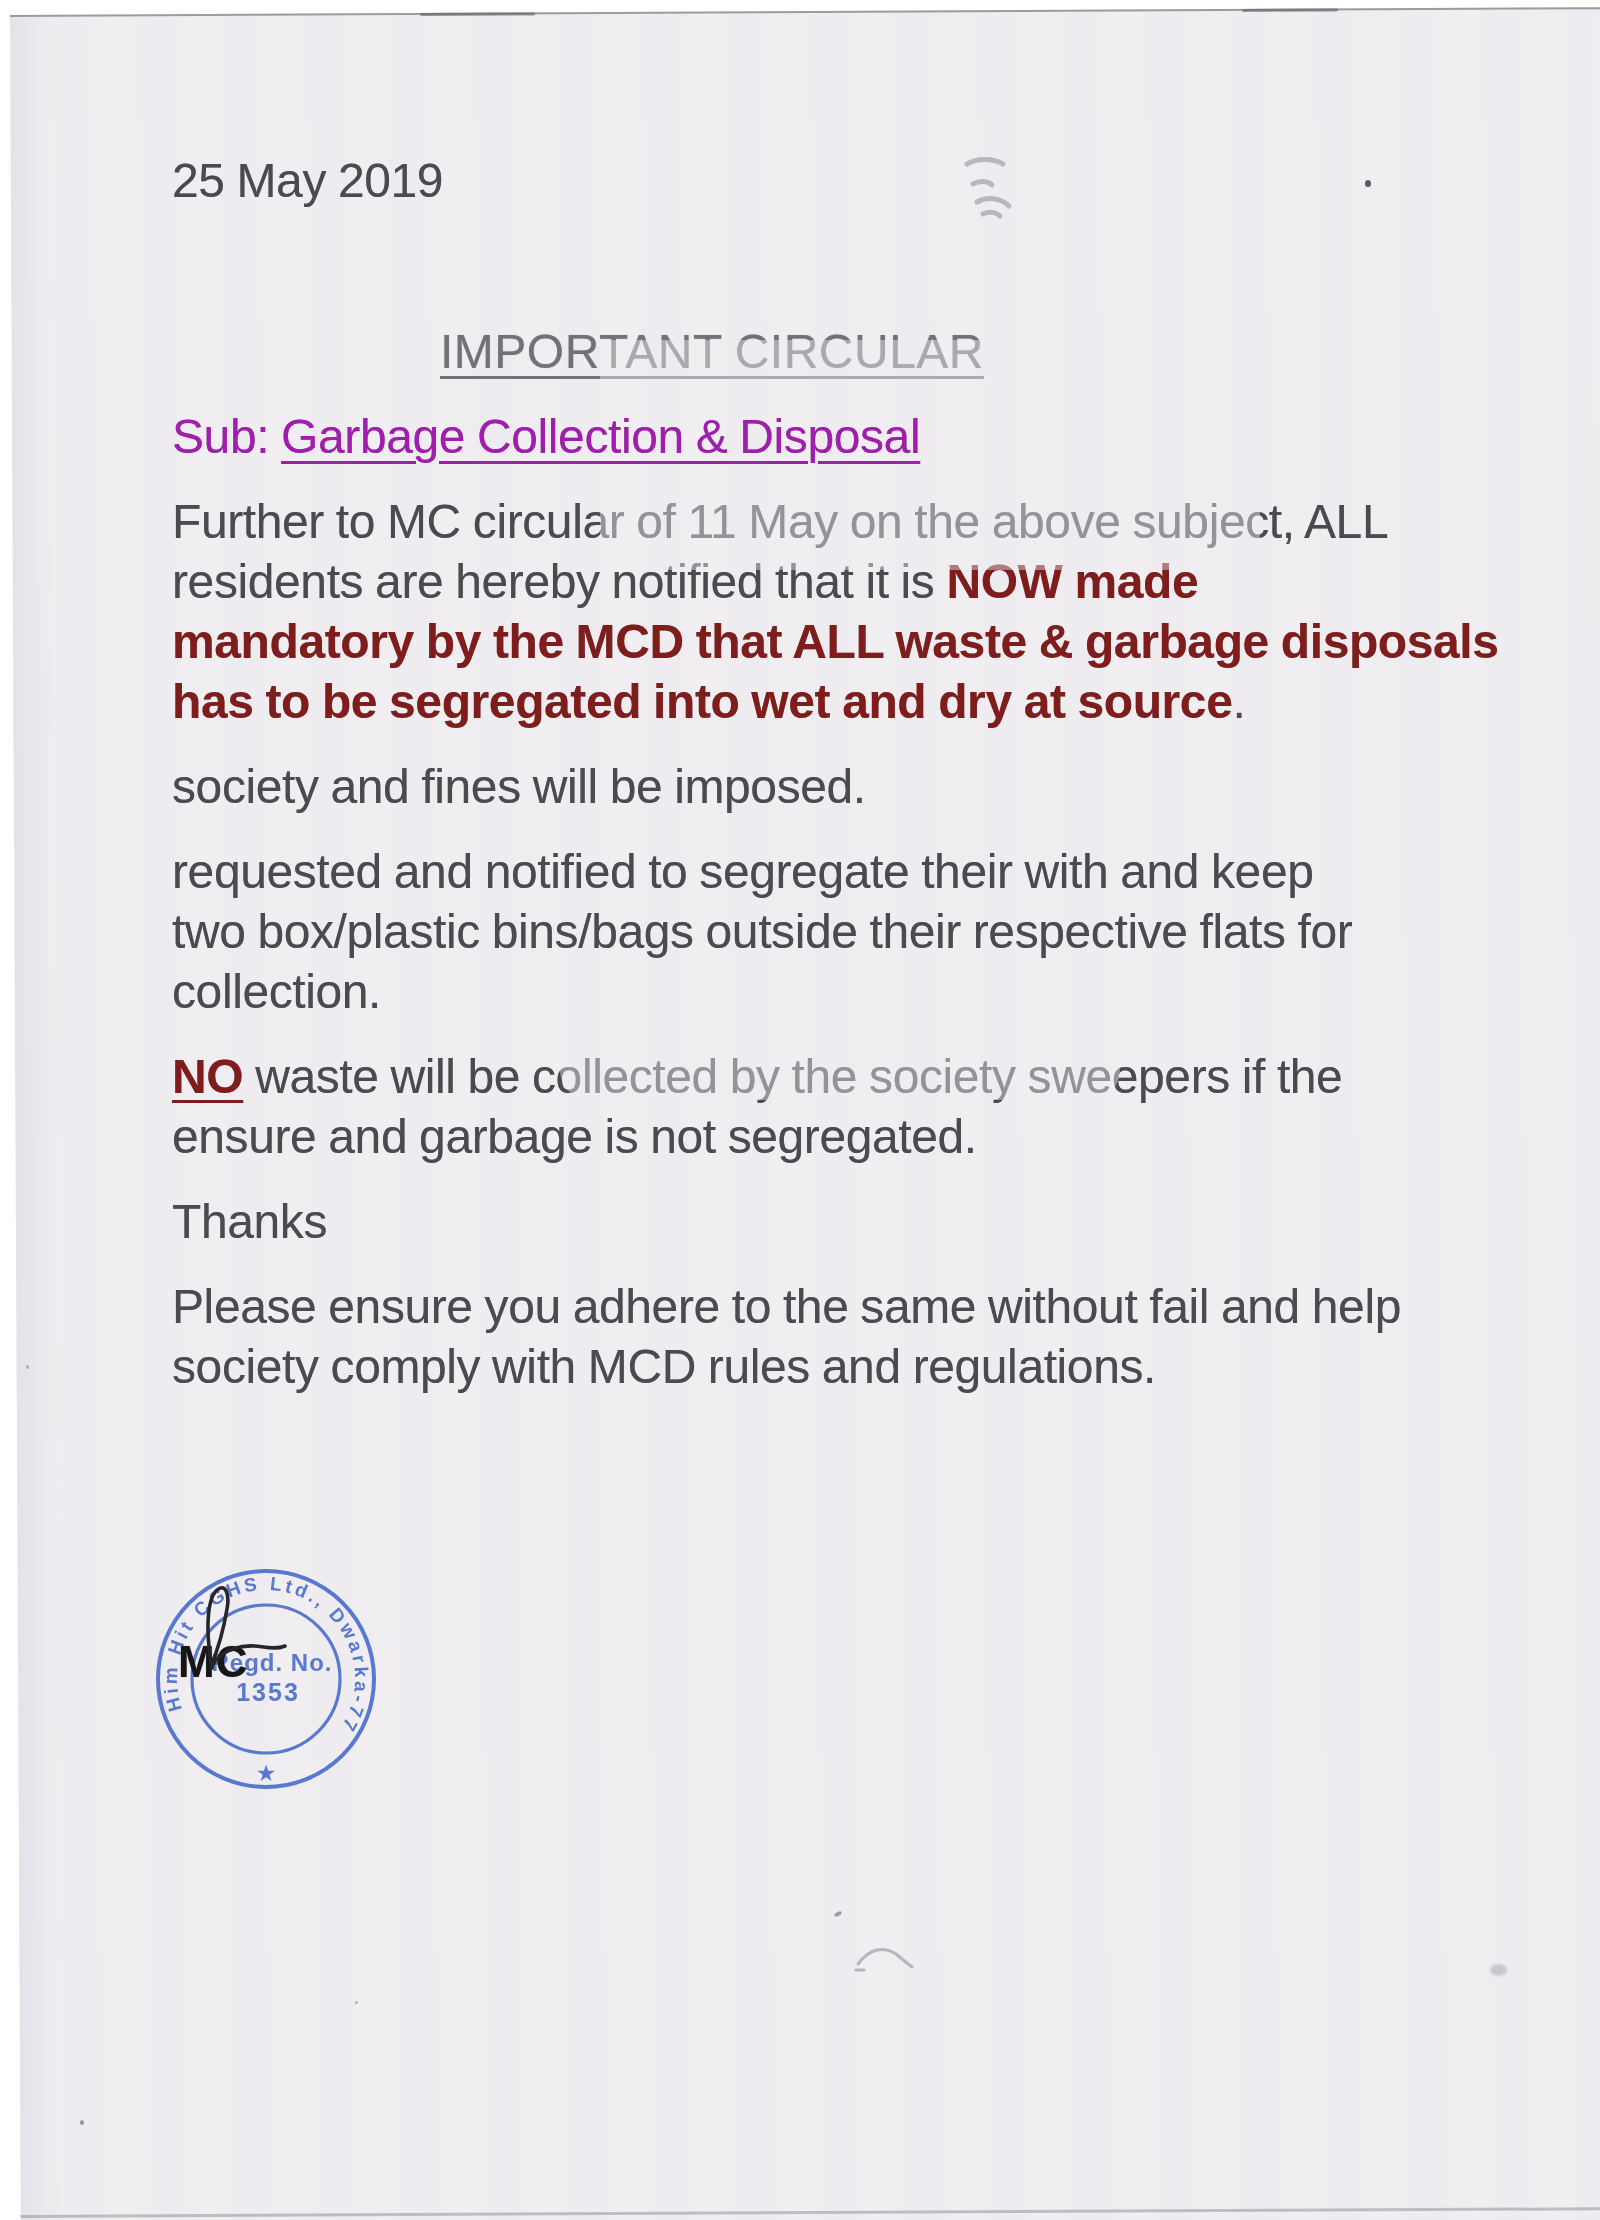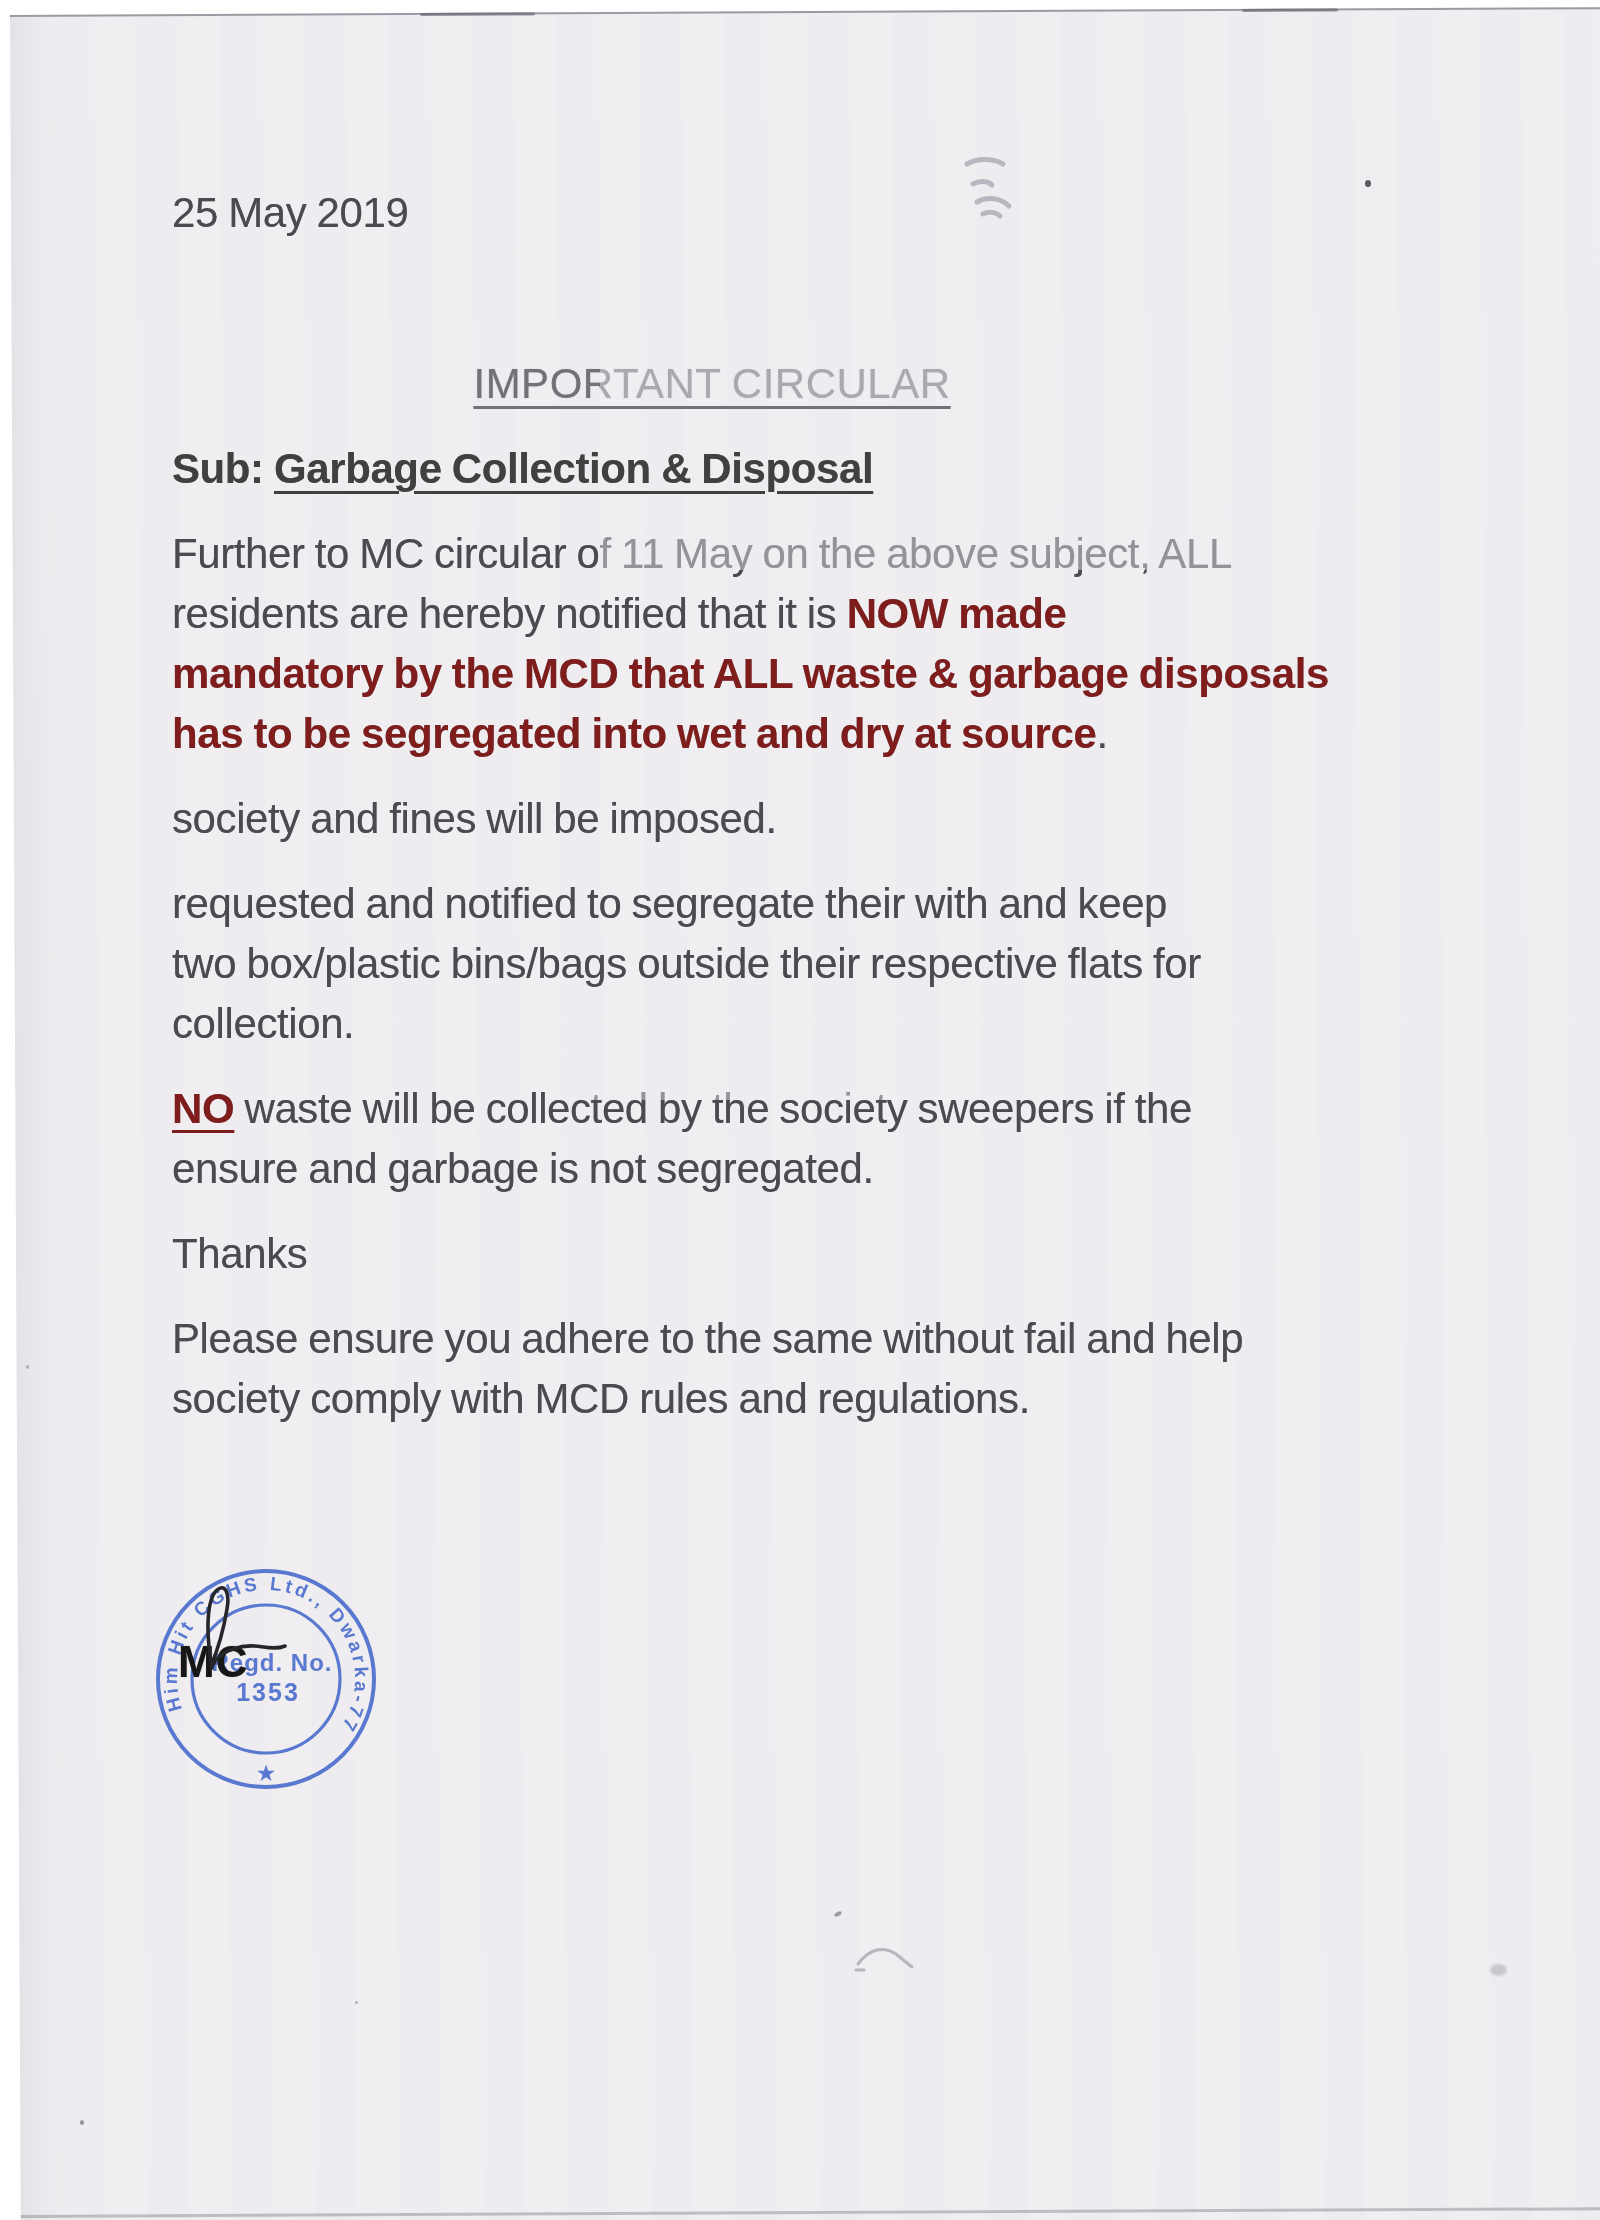--- a/index.html
+++ b/index.html
@@ -24,34 +24,34 @@
       repeating-linear-gradient(90deg, rgba(255,255,255,0.015) 0 42px, rgba(120,120,140,0.015) 42px 84px);
     pointer-events:none;
   }
   .edge-blot{position:absolute;height:3px;background:#63636c;opacity:.65;border-radius:2px;}
   .edge-blot.b1{left:410px;top:-2px;width:115px;}
   .edge-blot.b2{left:1232px;top:-2px;width:96px;}
   .bottom-line{position:absolute;left:0;top:2198px;width:100%;height:3px;background:rgba(128,128,138,0.45);}
 
   
   .content{
-    position:absolute;left:172px;top:188px;width:1080px;
+    position:absolute;left:172px;top:156px;width:1080px;
     color:var(--ink,#4a4a4f);
-    font-size:42px;letter-spacing:-0.4px;word-spacing:-1px;
+    font-size:48px;letter-spacing:-0.4px;word-spacing:-1px;
     text-shadow:0 0 0.6px rgba(74,74,79,0.55);
   }
   .date-line{line-height:50px;}
   .doc-title{
     margin-top:116px;line-height:60px;text-align:center;
     font-weight:normal;letter-spacing:0.5px;
     color:var(--title-ink,#717176);
     text-decoration:underline;text-decoration-thickness:3px;text-underline-offset:8px;
     text-shadow:0 0 1px rgba(113,113,118,0.6);
   }
-  .subject{margin-top:25px;line-height:60px;font-weight:bold;color:#404040;}
+  .subject{margin-top:25px;line-height:60px;font-weight:normal;color:#a21caf;}
   .subject .subj-text{text-decoration:underline;text-decoration-thickness:3px;text-underline-offset:8px;}
   .body-block{margin-top:25px;}
   .para{margin-bottom:25px;}
   .tline{line-height:60px;white-space:pre;}
   .tline .b{font-weight:bold;color:#7f1d1d;}
   .tline .u{text-decoration:underline;text-decoration-thickness:3px;text-underline-offset:7px;}
   
   .fade-patch{position:absolute;pointer-events:none;background:rgba(240,238,241,0.45);}
   .fp1{left:600px;top:340px;width:660px;height:60px;}
   .fp2{left:600px;top:500px;width:660px;height:70px;}

